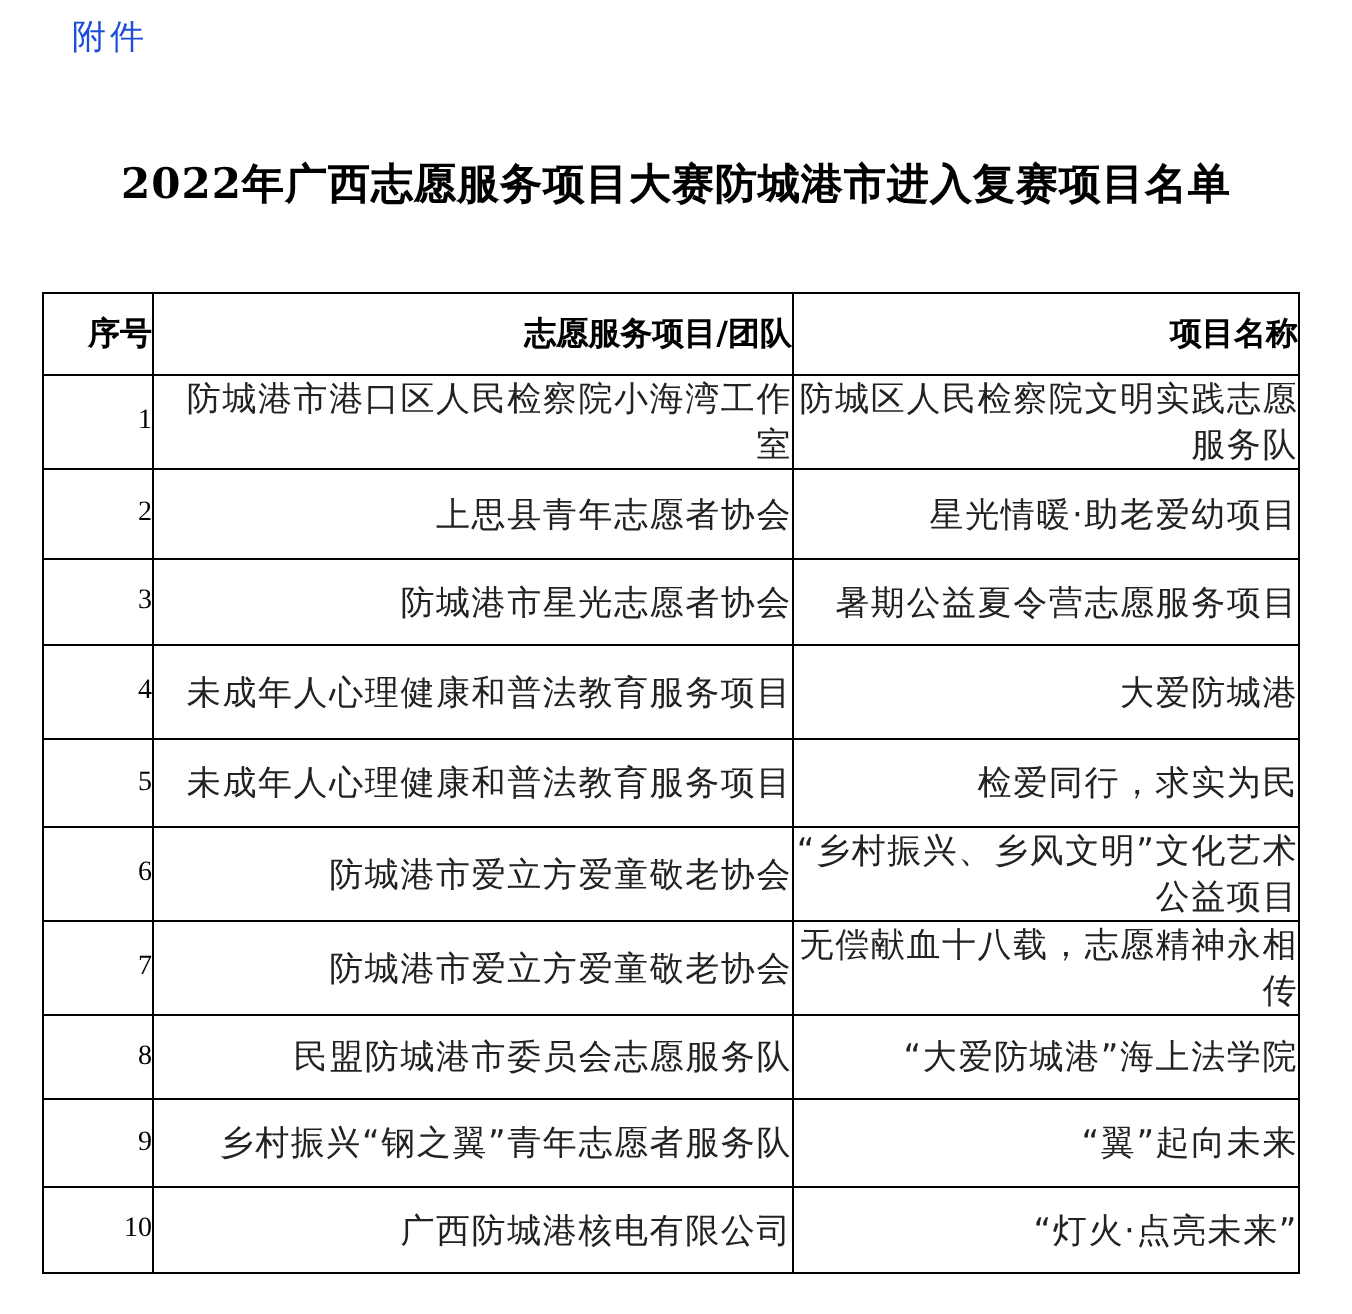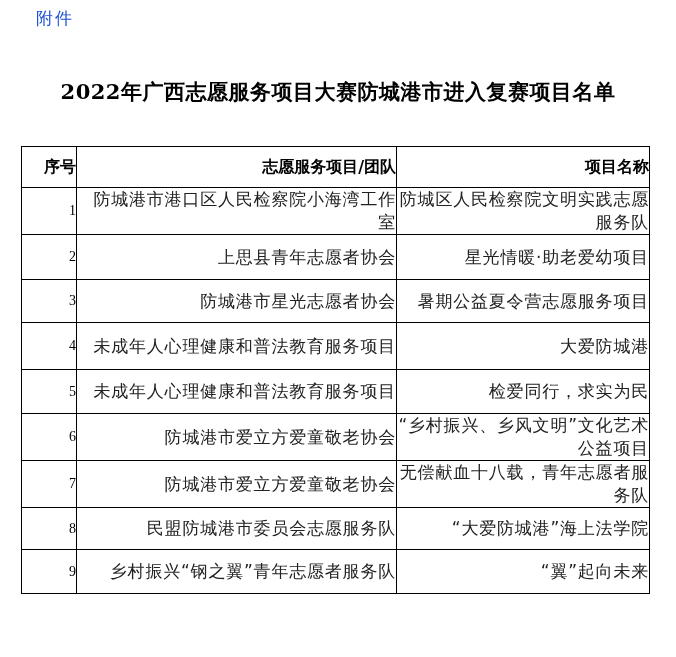--- a/index.html
+++ b/index.html
@@ -77,26 +77,31 @@
       <td class="txt">检爱同行，求实为民</td>
     </tr>
     <tr style="height:45px">
       <td class="num">6</td>
       <td class="txt">防城港市爱立方爱童敬老协会</td>
       <td class="txt">“乡村振兴、乡风文明”文化艺术公益项目</td>
     </tr>
     <tr style="height:46px">
       <td class="num">7</td>
       <td class="txt">防城港市爱立方爱童敬老协会</td>
-      <td class="txt">无偿献血十八载，青年志愿者服务队</td>
+      <td class="txt">无偿献血十八载，志愿精神永相传</td>
     </tr>
     <tr style="height:42px">
       <td class="num">8</td>
       <td class="txt">民盟防城港市委员会志愿服务队</td>
       <td class="txt">“大爱防城港”海上法学院</td>
     </tr>
     <tr style="height:44px">
       <td class="num">9</td>
       <td class="txt">乡村振兴“钢之翼”青年志愿者服务队</td>
       <td class="txt">“翼”起向未来</td>
     </tr>
+    <tr style="height:43px">
+      <td class="num">10</td>
+      <td class="txt">广西防城港核电有限公司</td>
+      <td class="txt">“灯火·点亮未来”</td>
+    </tr>
   </tbody>
 </table>
 
 </body></html>

